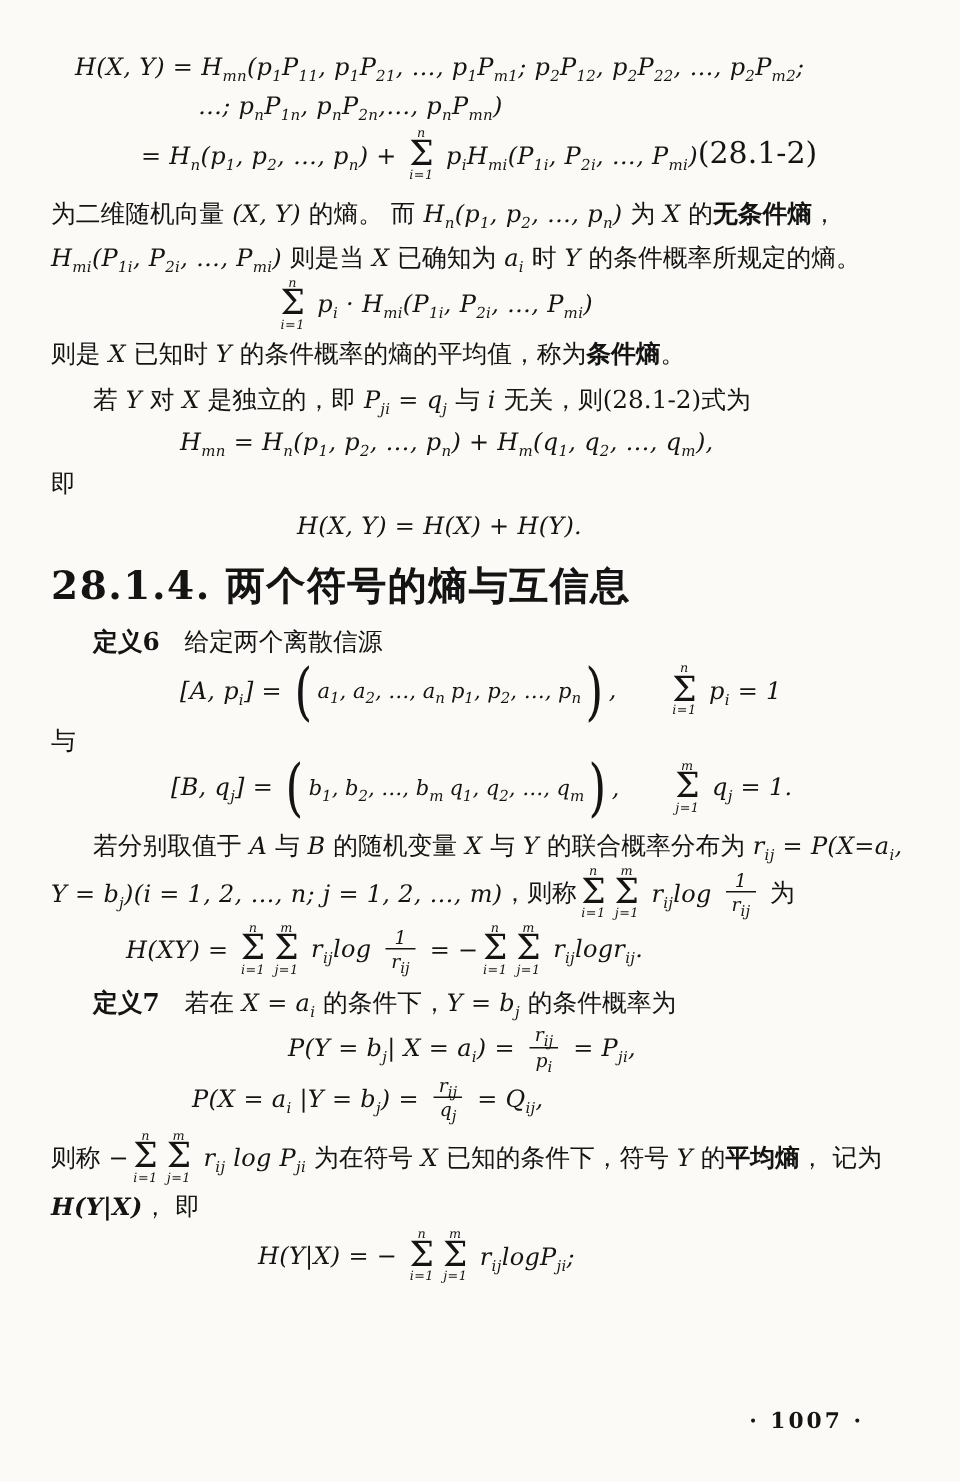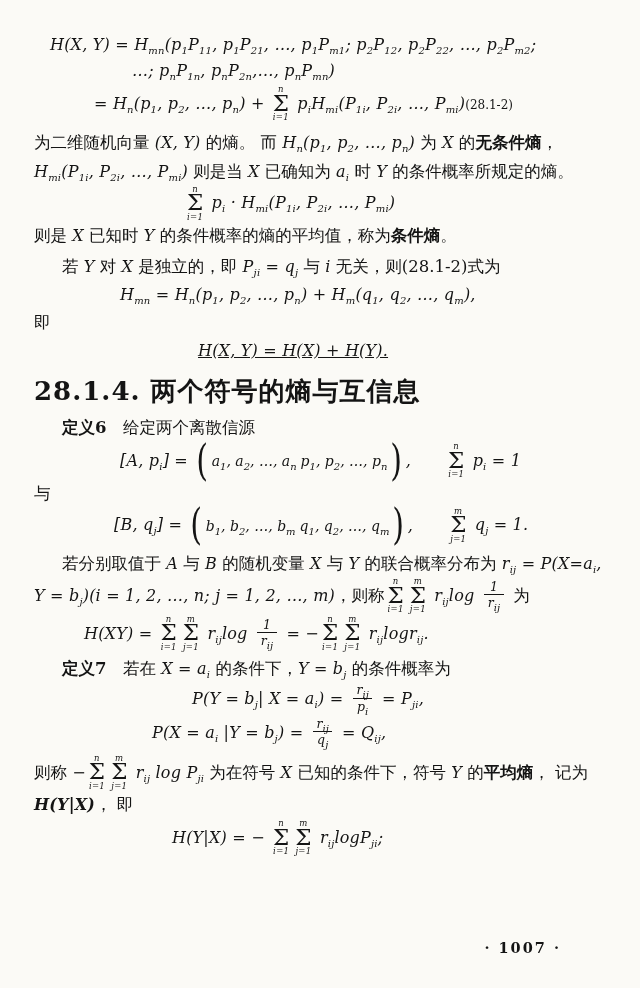--- a/index.html
+++ b/index.html
@@ -8,21 +8,21 @@
     background:#fbfaf6;color:#141414;
     font-family:"DejaVu Serif","Liberation Serif",serif;
     font-size:16.5px;
   }
   .page{padding:24px 26px 0 34px;position:relative;height:964px;box-sizing:border-box;}
   .line{white-space:nowrap;line-height:28px;}
   .cn{font-family:"DejaVu Serif","Liberation Serif",serif;font-style:normal;}
   .bold{font-weight:700;}
   .math{font-family:"DejaVu Serif","Liberation Serif",serif;font-style:italic;font-size:16px;letter-spacing:.2px;}
   .math.bold{font-weight:700;}
-  .tag{font-style:normal;font-size:12px;letter-spacing:0;}
+  .tag{font-style:normal;font-size:20px;letter-spacing:0;}
   .math sub, .mnum sub, .mden sub, .mrow sub{font-size:10px;font-style:italic;line-height:0;}
   
   .sum{display:inline-flex;flex-direction:column;align-items:center;vertical-align:middle;line-height:1;margin:0 3px;position:relative;top:-1px;}
   .sum .sig{font-size:23px;line-height:.85;font-style:normal;font-family:"DejaVu Serif",serif;}
   .sum .lim{font-size:8.5px;font-style:italic;letter-spacing:.3px;}
   
   .frac{display:inline-flex;flex-direction:column;align-items:center;vertical-align:middle;margin:0 4px;line-height:1.15;position:relative;top:-1px;}
   .frac .mnum{font-size:12.5px;font-style:italic;padding:0 4px;}
   .frac .mden{font-size:12.5px;font-style:italic;padding:1px 4px 0;border-top:1.2px solid #141414;}
   
@@ -34,37 +34,37 @@
   
   [data-name="eq-joint-entropy"]{margin-top:8px;}
   [data-name="eq-joint-entropy"] .line:nth-child(1){margin-left:16px;font-size:15.5px;line-height:25px;}
   [data-name="eq-joint-entropy"] .line:nth-child(2){margin-left:98px;line-height:25px;}
   [data-name="eq-joint-entropy"] .line:nth-child(3){margin-left:60px;margin-top:3px;}
   [data-name="para-entropy-roles"]{margin-top:5px;}
   [data-name="para-entropy-roles"] .line{line-height:29px;}
   [data-name="eq-conditional-average"]{margin-left:150px;}
   [data-name="para-independence"]{text-indent:28px;margin-top:3px;}
   [data-name="eq-independent-sum"]{margin-left:86px;}
-  [data-name="eq-additivity"]{margin-left:164px;text-decoration:underline;}
+  [data-name="eq-additivity"]{margin-left:164px;}
   [data-name="section-heading"]{margin-top:12px;}
   [data-name="section-heading"] .line{font-family:"DejaVu Sans","Liberation Sans",sans-serif;font-weight:700;font-size:26px;letter-spacing:1px;}
   [data-name="para-definition-6"]{margin-top:9px;text-indent:28px;}
   [data-name="eq-source-A"]{margin-left:86px;margin-top:1px;}
   [data-name="eq-source-B"]{margin-left:80px;}
   [data-name="para-joint-distribution"]{margin-top:5px;}
   [data-name="para-joint-distribution"] .line:nth-child(1){text-indent:28px;line-height:29px;}
   [data-name="para-joint-distribution"] .line:nth-child(3){line-height:29px;}
   [data-name="eq-joint-H"]{margin-left:50px;margin-top:1px;}
   [data-name="para-definition-7"]{text-indent:28px;margin-top:3px;}
   [data-name="eq-cond-prob-y"]{margin-left:158px;margin-top:1px;}
   [data-name="para-cond-x"]{margin-top:3px;}
-  [data-name="eq-cond-prob-x"]{margin-left:118px;margin-top:3px;}
+  [data-name="eq-cond-prob-x"]{margin-left:94px;margin-top:3px;}
   [data-name="para-average-entropy"]{margin-top:6px;}
   [data-name="eq-conditional-H"]{margin-left:138px;margin-top:1px;}
-  .pageno{position:absolute;right:79px;bottom:8px;font-size:14.5px;letter-spacing:2px;font-weight:700;}
+  .pageno{position:absolute;right:64px;bottom:8px;font-size:14.5px;letter-spacing:2px;font-weight:700;}
 </style>
 </head>
 <body>
 
 <div class="page" data-name="scanned-textbook-page">
   <div data-name="page-content">
       <div data-name="eq-joint-entropy" class="block">
         <div data-name="line" class="line"><span data-name="math-run" class="math">H(X, Y) = H<sub data-name="subscript">mn</sub>(p<sub data-name="subscript">1</sub>P<sub data-name="subscript">11</sub>, p<sub data-name="subscript">1</sub>P<sub data-name="subscript">21</sub>, …, p<sub data-name="subscript">1</sub>P<sub data-name="subscript">m1</sub>; p<sub data-name="subscript">2</sub>P<sub data-name="subscript">12</sub>, p<sub data-name="subscript">2</sub>P<sub data-name="subscript">22</sub>, …, p<sub data-name="subscript">2</sub>P<sub data-name="subscript">m2</sub>;</span></div>
         <div data-name="line" class="line"><span data-name="math-run" class="math">…; p<sub data-name="subscript">n</sub>P<sub data-name="subscript">1n</sub>, p<sub data-name="subscript">n</sub>P<sub data-name="subscript">2n</sub>,…, p<sub data-name="subscript">n</sub>P<sub data-name="subscript">mn</sub>)</span></div>
         <div data-name="line" class="line"><span data-name="math-run" class="math">= H<sub data-name="subscript">n</sub>(p<sub data-name="subscript">1</sub>, p<sub data-name="subscript">2</sub>, …, p<sub data-name="subscript">n</sub>) + </span><span data-name="summation" class="sum">

